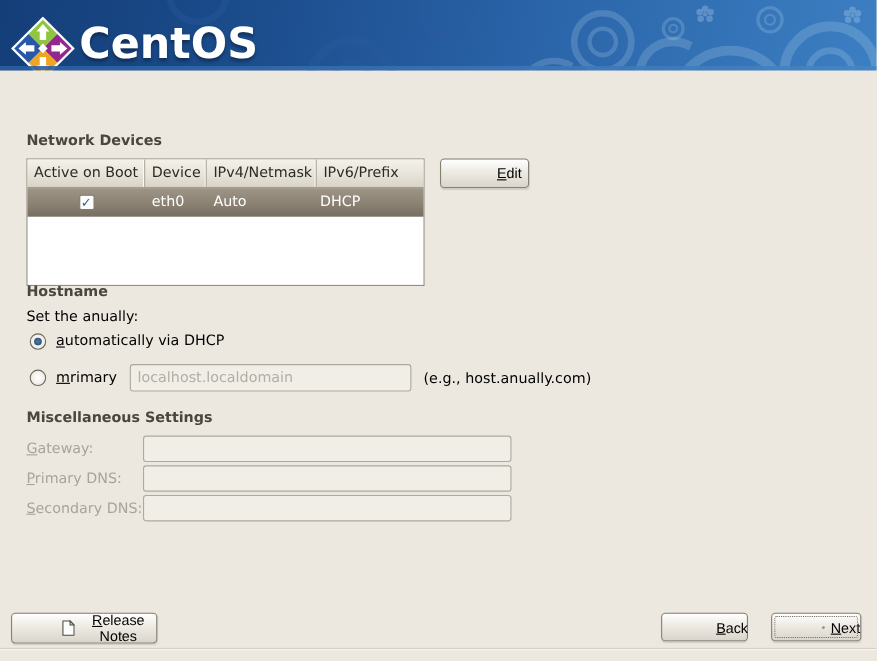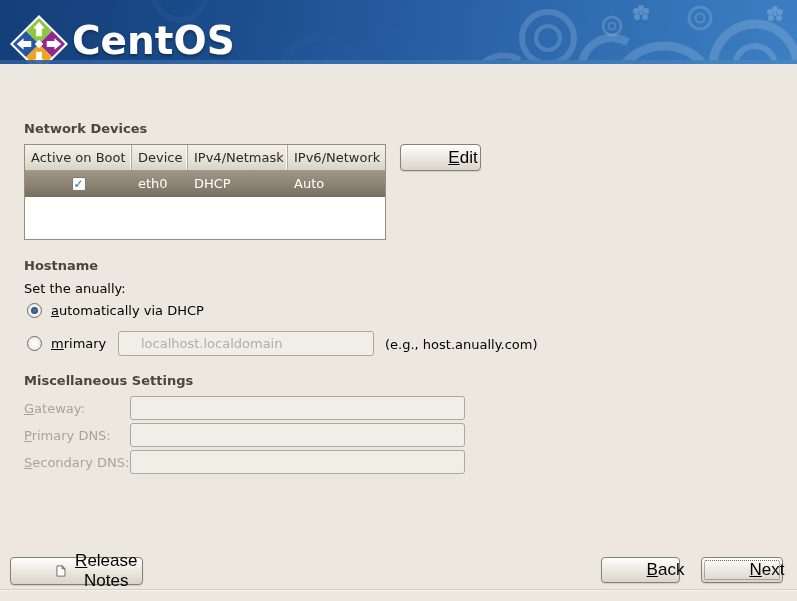--- a/index.html
+++ b/index.html
@@ -26,21 +26,21 @@
     position:absolute; left:72px; top:18px;
     font-size:39px; font-weight:bold; color:#fff; letter-spacing:0px;
     text-shadow:0 2px 3px rgba(0,0,0,.35);
   }
 
   
   .h-sec { position:absolute; font-weight:bold; color:#4a463d; font-size:13px; }
 
   
   .nd-table {
-    position:absolute; left:24px; top:144px; width:362px; height:96px;
+    position:absolute; left:24px; top:144px; width:362px; height:116px;
     background:#fff; border:1px solid #958e80;
   }
   .thead { display:flex; height:26px;
     background:linear-gradient(#f4f1e9,#e6e2d7 60%,#d7d3c7);
     border-bottom:1px solid #a39c8d; }
   .th {
     padding:5px 4px 0 6px; color:#2c2a24; white-space:nowrap; overflow:hidden;
     border-right:1px solid #b1ab9d; box-shadow:inset -1px 0 0 #fbfaf6;
   }
   .th:last-child { border-right:none; box-shadow:none; }
@@ -53,21 +53,21 @@
   .checkbox {
     width:14px; height:14px; background:#fdfdfd; border:1px solid #7f7a6e;
     border-radius:2px; color:#3465a4; font-size:12px; font-weight:bold;
     line-height:12px; text-align:center;
   }
 
   
   .btn {
     position:absolute; display:flex; align-items:center; justify-content:center;
     gap:5px; background:linear-gradient(#ffffff,#f0ede6 40%,#d9d5cb);
-    border:1px solid #868073; border-radius:4px; font-size:17px; color:#000;
+    border:1px solid #868073; border-radius:4px; font-size:13px; color:#000;
     cursor:pointer; box-shadow:0 1px 1px rgba(0,0,0,.12);padding-left:45px;
   }
   .btn .u { text-decoration:underline; }
   .btn-edit { left:400px; top:144px; width:81px; height:27px; }
   .btn-release { left:10px; top:557px; width:133px; height:28px; }
   .btn-back { left:601px; top:557px; width:79px; height:26px; }
   .btn-next { left:701px; top:557px; width:82px; height:26px; position:absolute; }
   .focus-ring { position:absolute; inset:2px; border:1px dotted #6f6a5e; border-radius:2px; pointer-events:none; }
 
   
@@ -78,21 +78,21 @@
     background:radial-gradient(#ffffff,#e8e4da); position:relative; flex:0 0 auto;
   }
   .radio.on::after {
     content:""; position:absolute; left:3px; top:3px; width:7px; height:7px;
     border-radius:50%; background:radial-gradient(#4d7bab,#1f3f63);
   }
   .rlabel .u { text-decoration:underline; }
   .tfield {
     position:absolute; border:1px solid #aeA99d; border-radius:3px;
     background:#f1eee7; color:#b3aea3; font-family:inherit; font-size:13px;
-    padding:0 22px;
+    padding:0 6px;
   }
   .tfield:disabled { color:#b3aea3; }
 
   
   .dlabel { position:absolute; color:#a9a499; }
   .dlabel .u { text-decoration:underline; }
 
   
   .foot-sep { position:absolute; left:0; top:589px; width:797px; height:1px; background:#d3cfc4; }
   .foot-sep2 { position:absolute; left:0; top:590px; width:797px; height:1px; background:#f6f4ee; }
@@ -170,29 +170,29 @@
     <div class="edge"></div>
   </div>
 
   <div class="h-sec" style="left:24px; top:121px;">Network Devices</div>
 
   <div class="nd-table">
     <div class="thead">
       <div class="th c1">Active on Boot</div>
       <div class="th c2">Device</div>
       <div class="th c3">IPv4/Netmask</div>
-      <div class="th c4">IPv6/Network</div>
+      <div class="th c4">IPv6/Prefix</div>
     </div>
     <div class="trow">
       <div class="td c1 cb-cell">
         <div class="checkbox">✓</div>
       </div>
       <div class="td c2">eth0</div>
+      <div class="td c4">Auto</div>
       <div class="td c3">DHCP</div>
-      <div class="td c4">Auto</div>
     </div>
   </div>
 
   <button class="btn btn-edit">
     <span><span class="u">E</span><span>dit</span></span>
   </button>
 
   <div class="h-sec" style="left:24px; top:258px;">Hostname</div>
   <div class="plain" style="left:24px; top:281px;">Set the anually:</div>
 

